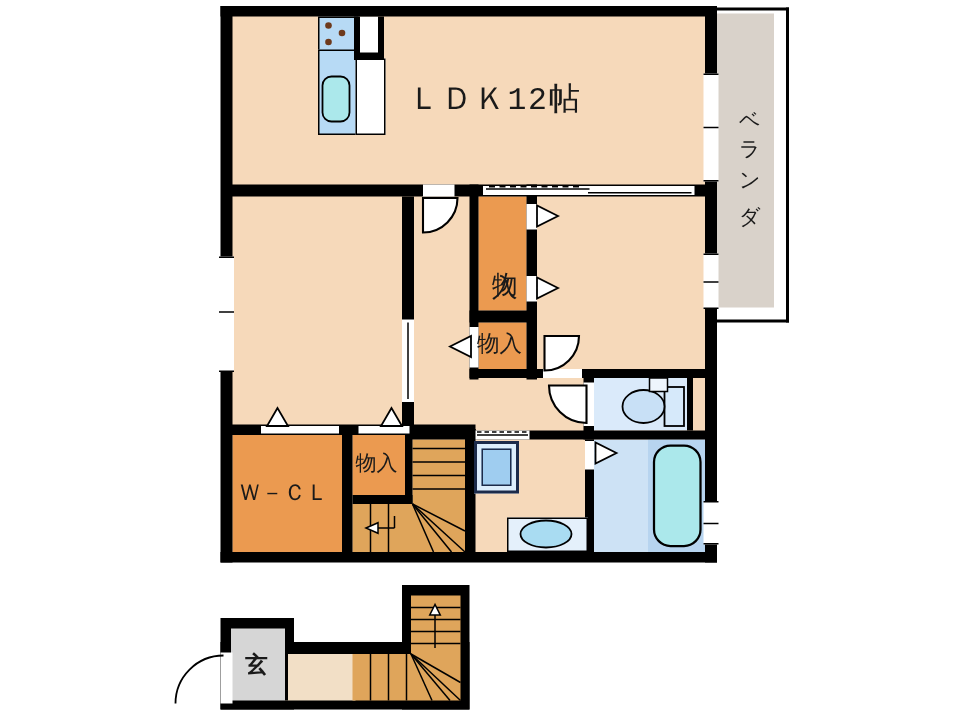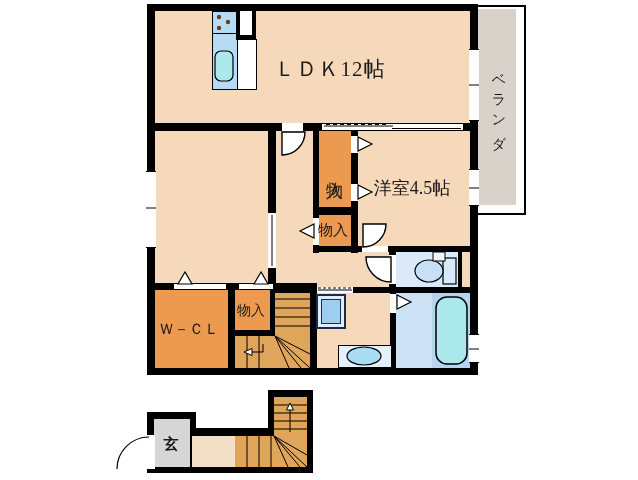--- a/index.html
+++ b/index.html
@@ -1,17 +1,17 @@
 <!DOCTYPE html>
 <html><head>
 <meta charset="utf-8">
 <style>
   html,body{margin:0;padding:0;background:#fff;}
   #plan{position:relative;width:638px;height:480px;background:#ffffff;outline:1px solid #cfcfcf;overflow:hidden;
-        font-family:Liberation Serif, serif;color:#111;}
+        font-family:Liberation Mono, monospace;color:#111;}
   .abs{position:absolute;}
   .wall{position:absolute;background:#000;}
   .open{position:absolute;background:#fff;}
   .floor-peach{background:#f6d9ba;}
   .floor-hall1f{background:#f2dfc6;}
   .closet{background:#eb9a50;}
   .stairs{background:#dfa55b;}
   .veranda-gray{background:#d9d2ca;}
   .genkan-gray{background:#d6d6d6;}
   .toilet-room{background:#daeafa;}
@@ -180,20 +180,19 @@
     <ellipse cx="429" cy="271" rx="14" ry="11" fill="#c8e0f6" stroke="#000" stroke-width="1.2"></ellipse>
     <rect x="433" y="252" width="12" height="9" fill="#eef5fc" stroke="#000" stroke-width="1"></rect>
 
     <rect x="436" y="297" width="31" height="67" rx="11" fill="#abe8eb" stroke="#000" stroke-width="1.5"></rect>
 
     <ellipse cx="364" cy="356" rx="17" ry="9" fill="#a9dcf2" stroke="#000" stroke-width="1.2"></ellipse>
   </svg>
 
   <div class="label" style="left:330px;top:69px;font-size:21px;letter-spacing:1px;">ＬＤＫ12帖</div>
   <div class="label v-label" style="left:498px;top:105px;font-size:14px;letter-spacing:5px;">ベランダ</div>
-  <div class="label" style="left:412px;top:188px;font-size:18px;">洋室4.5帖</div>
   <div class="label v-label" style="left:334px;top:168px;font-size:17px;">物入</div>
   <div class="label" style="left:333px;top:231px;font-size:15px;">物入</div>
   <div class="label" style="left:251px;top:311px;font-size:14px;">物入</div>
   <div class="label" style="left:189px;top:330px;font-size:15px;">Ｗ－ＣＬ</div>
   <div class="label" style="left:171px;top:445px;font-size:15px;font-weight:bold;">玄</div>
 
 </div>
 
 </body></html>

